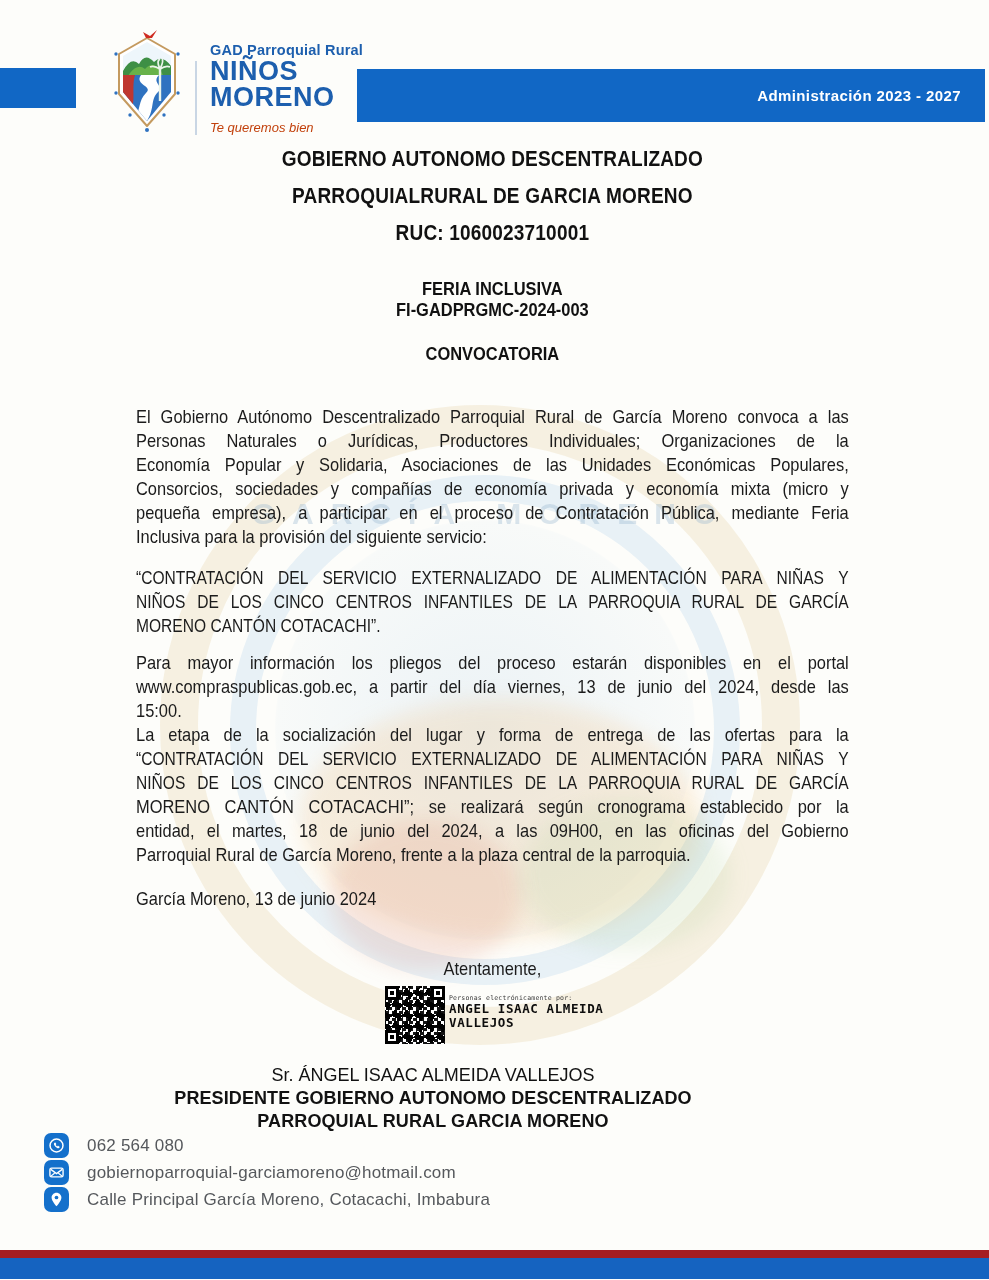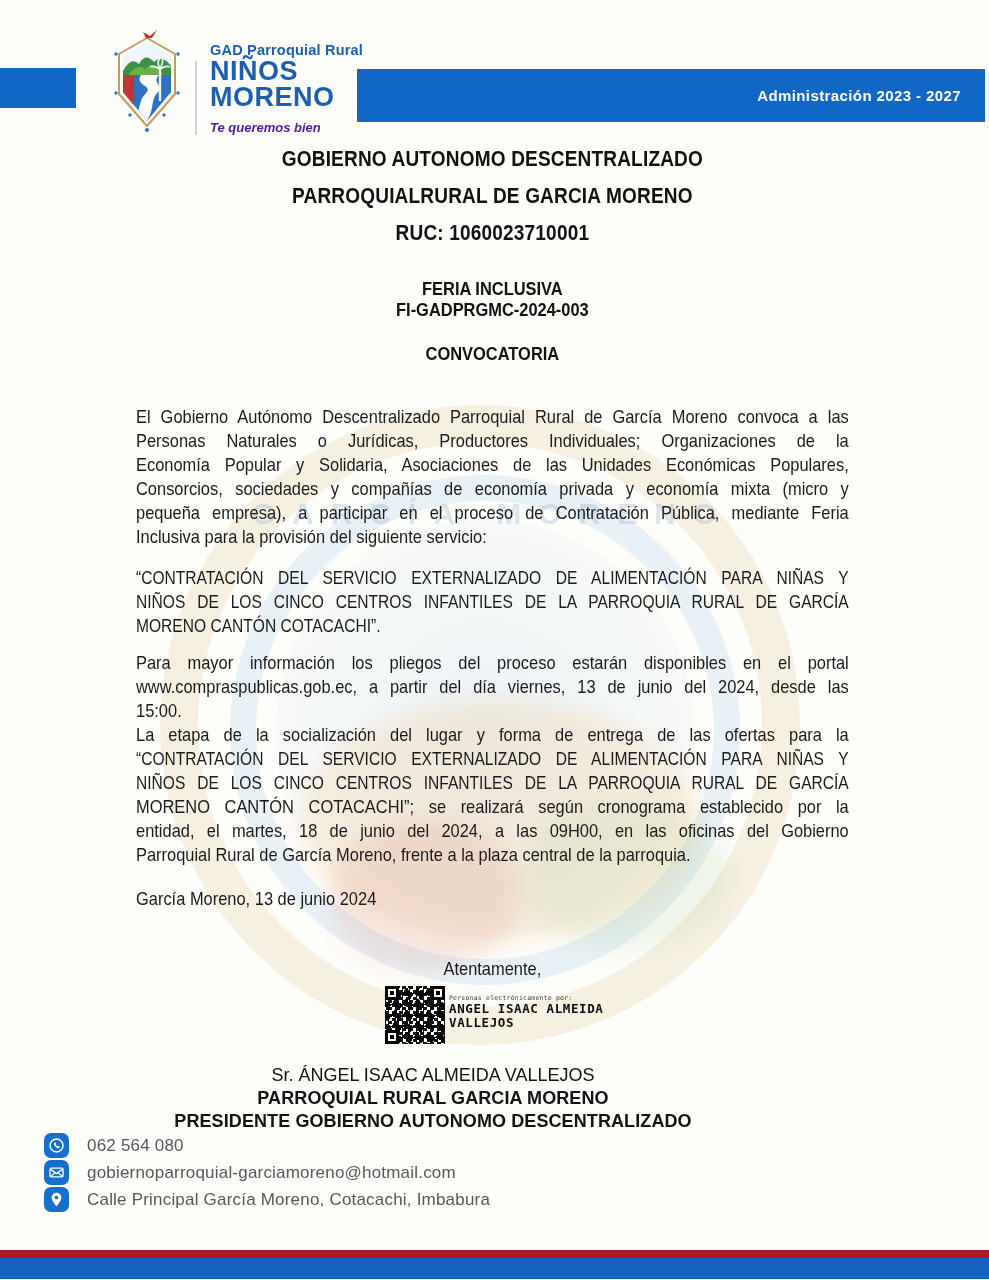--- a/index.html
+++ b/index.html
@@ -15,21 +15,21 @@
     position:absolute; left:357px; right:4px; top:69px; height:53px; background:#1167c5;
     display:flex; align-items:center; justify-content:flex-end; box-sizing:border-box;
     padding-right:24px; color:#fff; font-size:15px; font-weight:bold; letter-spacing:.4px;
   }
   .logo { position:absolute; left:110px; top:26px; display:flex; z-index:5;align-items:flex-end; }
   .logo svg.emblem { width:74px; height:106px; display:block; }
   .logo-divider { width:2px; height:74px; background:#c9d6e4; margin:20px 13px 0 11px; }
   .logo-text { padding-top:16px; color:#1d5fae; }
   .logo-orgtype  { font-size:14.5px; font-weight:bold; letter-spacing:.2px; }
   .logo-name     { font-size:27px; font-weight:800; line-height:26px; letter-spacing:.5px; }
-  .logo-tagline  { font-size:13px; font-style:italic; font-weight:bold; margin-top:10px; color:#4c1d95; }
+  .logo-tagline  { font-size:13px; font-style:italic; font-weight:normal; margin-top:10px; color:#c2410c; }
 
   
   .wm { position:absolute; inset:0; z-index:1; pointer-events:none; }
   .wm-ring1 { position:absolute; left:160px; top:405px; width:640px; height:640px; border-radius:50%;
               border:38px solid rgba(232,212,168,.30); box-sizing:border-box; }
   .wm-ring2 { position:absolute; left:230px; top:475px; width:510px; height:510px; border-radius:50%;
               border:26px solid rgba(198,220,238,.38); box-sizing:border-box; }
   .wm-disc  { position:absolute; left:275px; top:520px; width:420px; height:420px; border-radius:50%;
               background:radial-gradient(circle, rgba(190,215,235,.28) 0%, rgba(190,215,235,.08) 70%, transparent 72%); }
   .wm-text  { position:absolute; left:136px; width:713px; top:497px; text-align:center;
@@ -199,22 +199,22 @@
     </div>
     <div class="stamp-text">
       <div class="stamp-caption">Personas electrónicamente por:</div>
       <div class="stamp-name">ANGEL ISAAC ALMEIDA</div>
       <div class="stamp-name">VALLEJOS</div>
     </div>
   </div>
 
   <div class="sig">
     <div class="sig-name">Sr. ÁNGEL ISAAC ALMEIDA VALLEJOS</div>
+    <div class="sig-role">PRESIDENTE GOBIERNO AUTONOMO DESCENTRALIZADO</div>
     <div class="sig-role">PARROQUIAL RURAL GARCIA MORENO</div>
-    <div class="sig-role">PRESIDENTE GOBIERNO AUTONOMO DESCENTRALIZADO</div>
   </div>
 
   <div class="contact">
     <div class="crow">
       <span class="cicon">
         <svg viewBox="0 0 24 24">
           <circle cx="12" cy="12" r="7.4" fill="none" stroke="#fff" stroke-width="1.7"></circle>
           <path d="M9.2 9.5c.5-1 1.4-1.1 1.8-.5l.6.9c.2.4.1.8-.2 1.1l-.3.3c.4.7 1 1.3 1.7 1.7l.3-.3c.3-.3.8-.4 1.1-.2l.9.6c.7.4.6 1.4-.3 1.8-.6.3-1.4.3-2-.1-1.5-.8-2.7-2-3.5-3.5-.3-.6-.4-1.2-.1-1.8z" fill="#fff"></path>
         </svg>
       </span>

